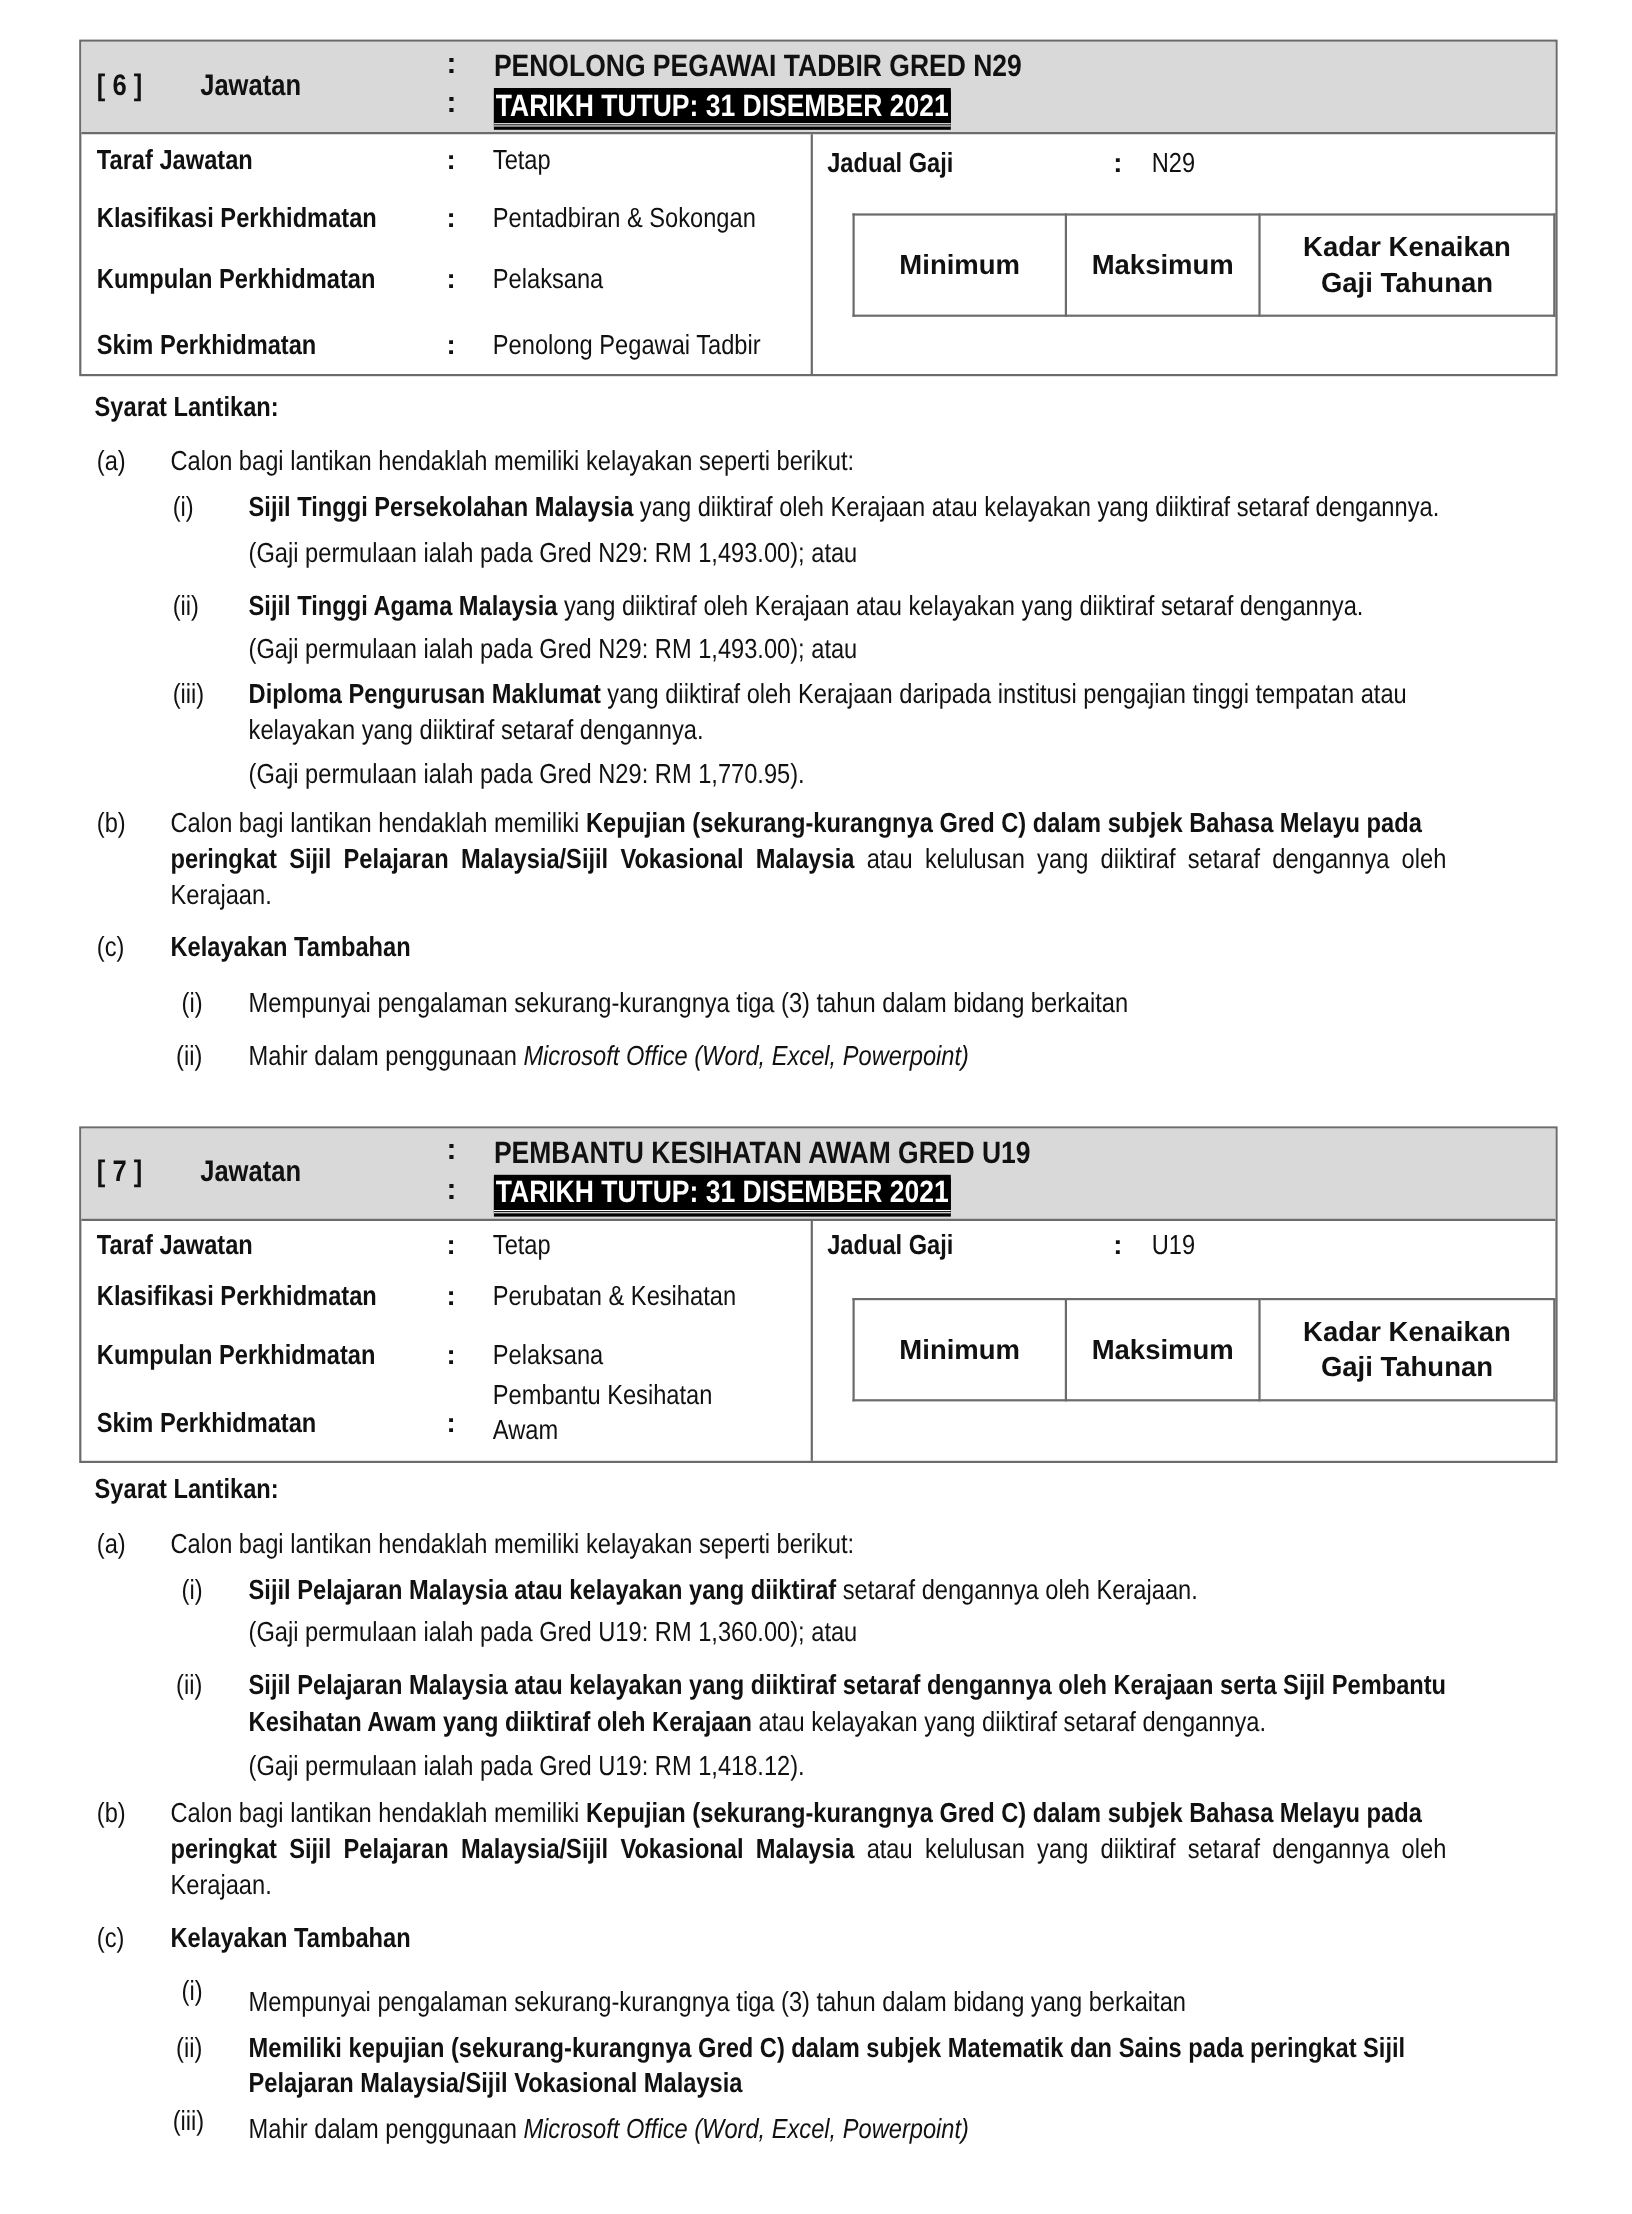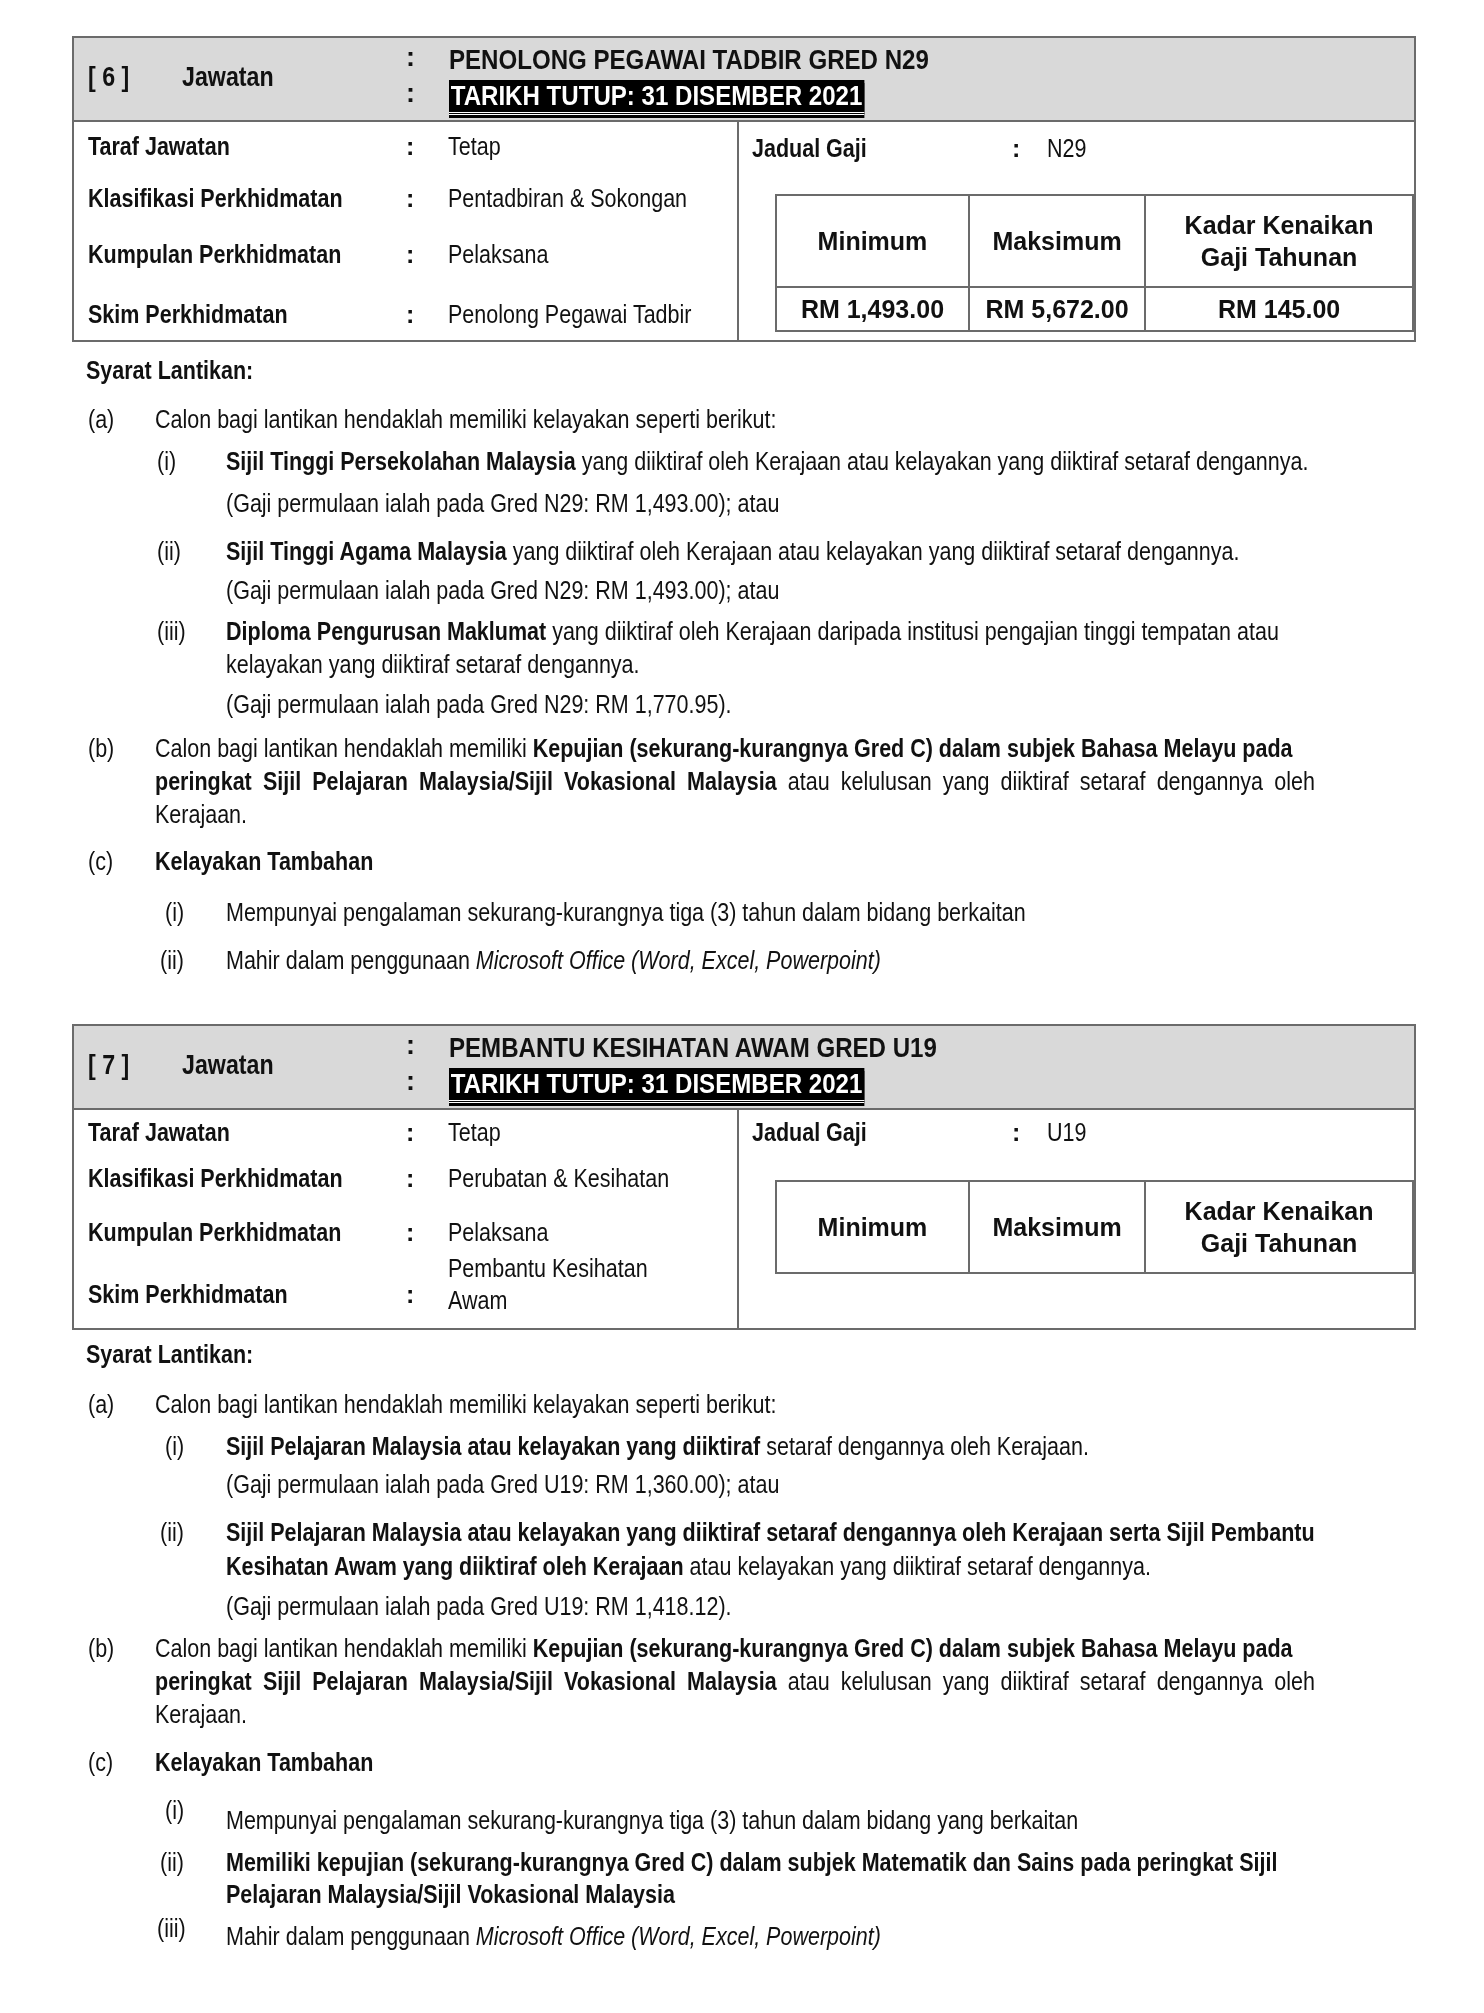--- a/index.html
+++ b/index.html
@@ -80,25 +80,20 @@
     <div class="gaji">
       <span class="k narrow">Jadual Gaji</span><span class="c">:</span><span class="v narrow">N29</span>
     </div>
     <table class="salary" style="top:72px;">
       <tbody>
           <tr style="height:92px;">
         <td style="width:196px;">Minimum</td>
         <td style="width:177px;">Maksimum</td>
         <td style="width:233px; line-height:32px; padding:0 20px;">Kadar Kenaikan Gaji Tahunan</td>
       </tr>
-      <tr style="height:44px;">
-        <td>RM 1,493.00</td>
-        <td>RM 5,672.00</td>
-        <td>RM 145.00</td>
-      </tr>
     </tbody>
       </table>
   </div>
 </div>
 
 <div class="req">
   <span class="line b narrow" style="left:86px; top:356px;">Syarat Lantikan:</span>
 
   <span class="line narrow" style="left:88px; top:405px;">(a)</span>
   <span class="line narrow" style="left:155px; top:405px;">Calon bagi lantikan hendaklah memiliki kelayakan seperti berikut:</span>

